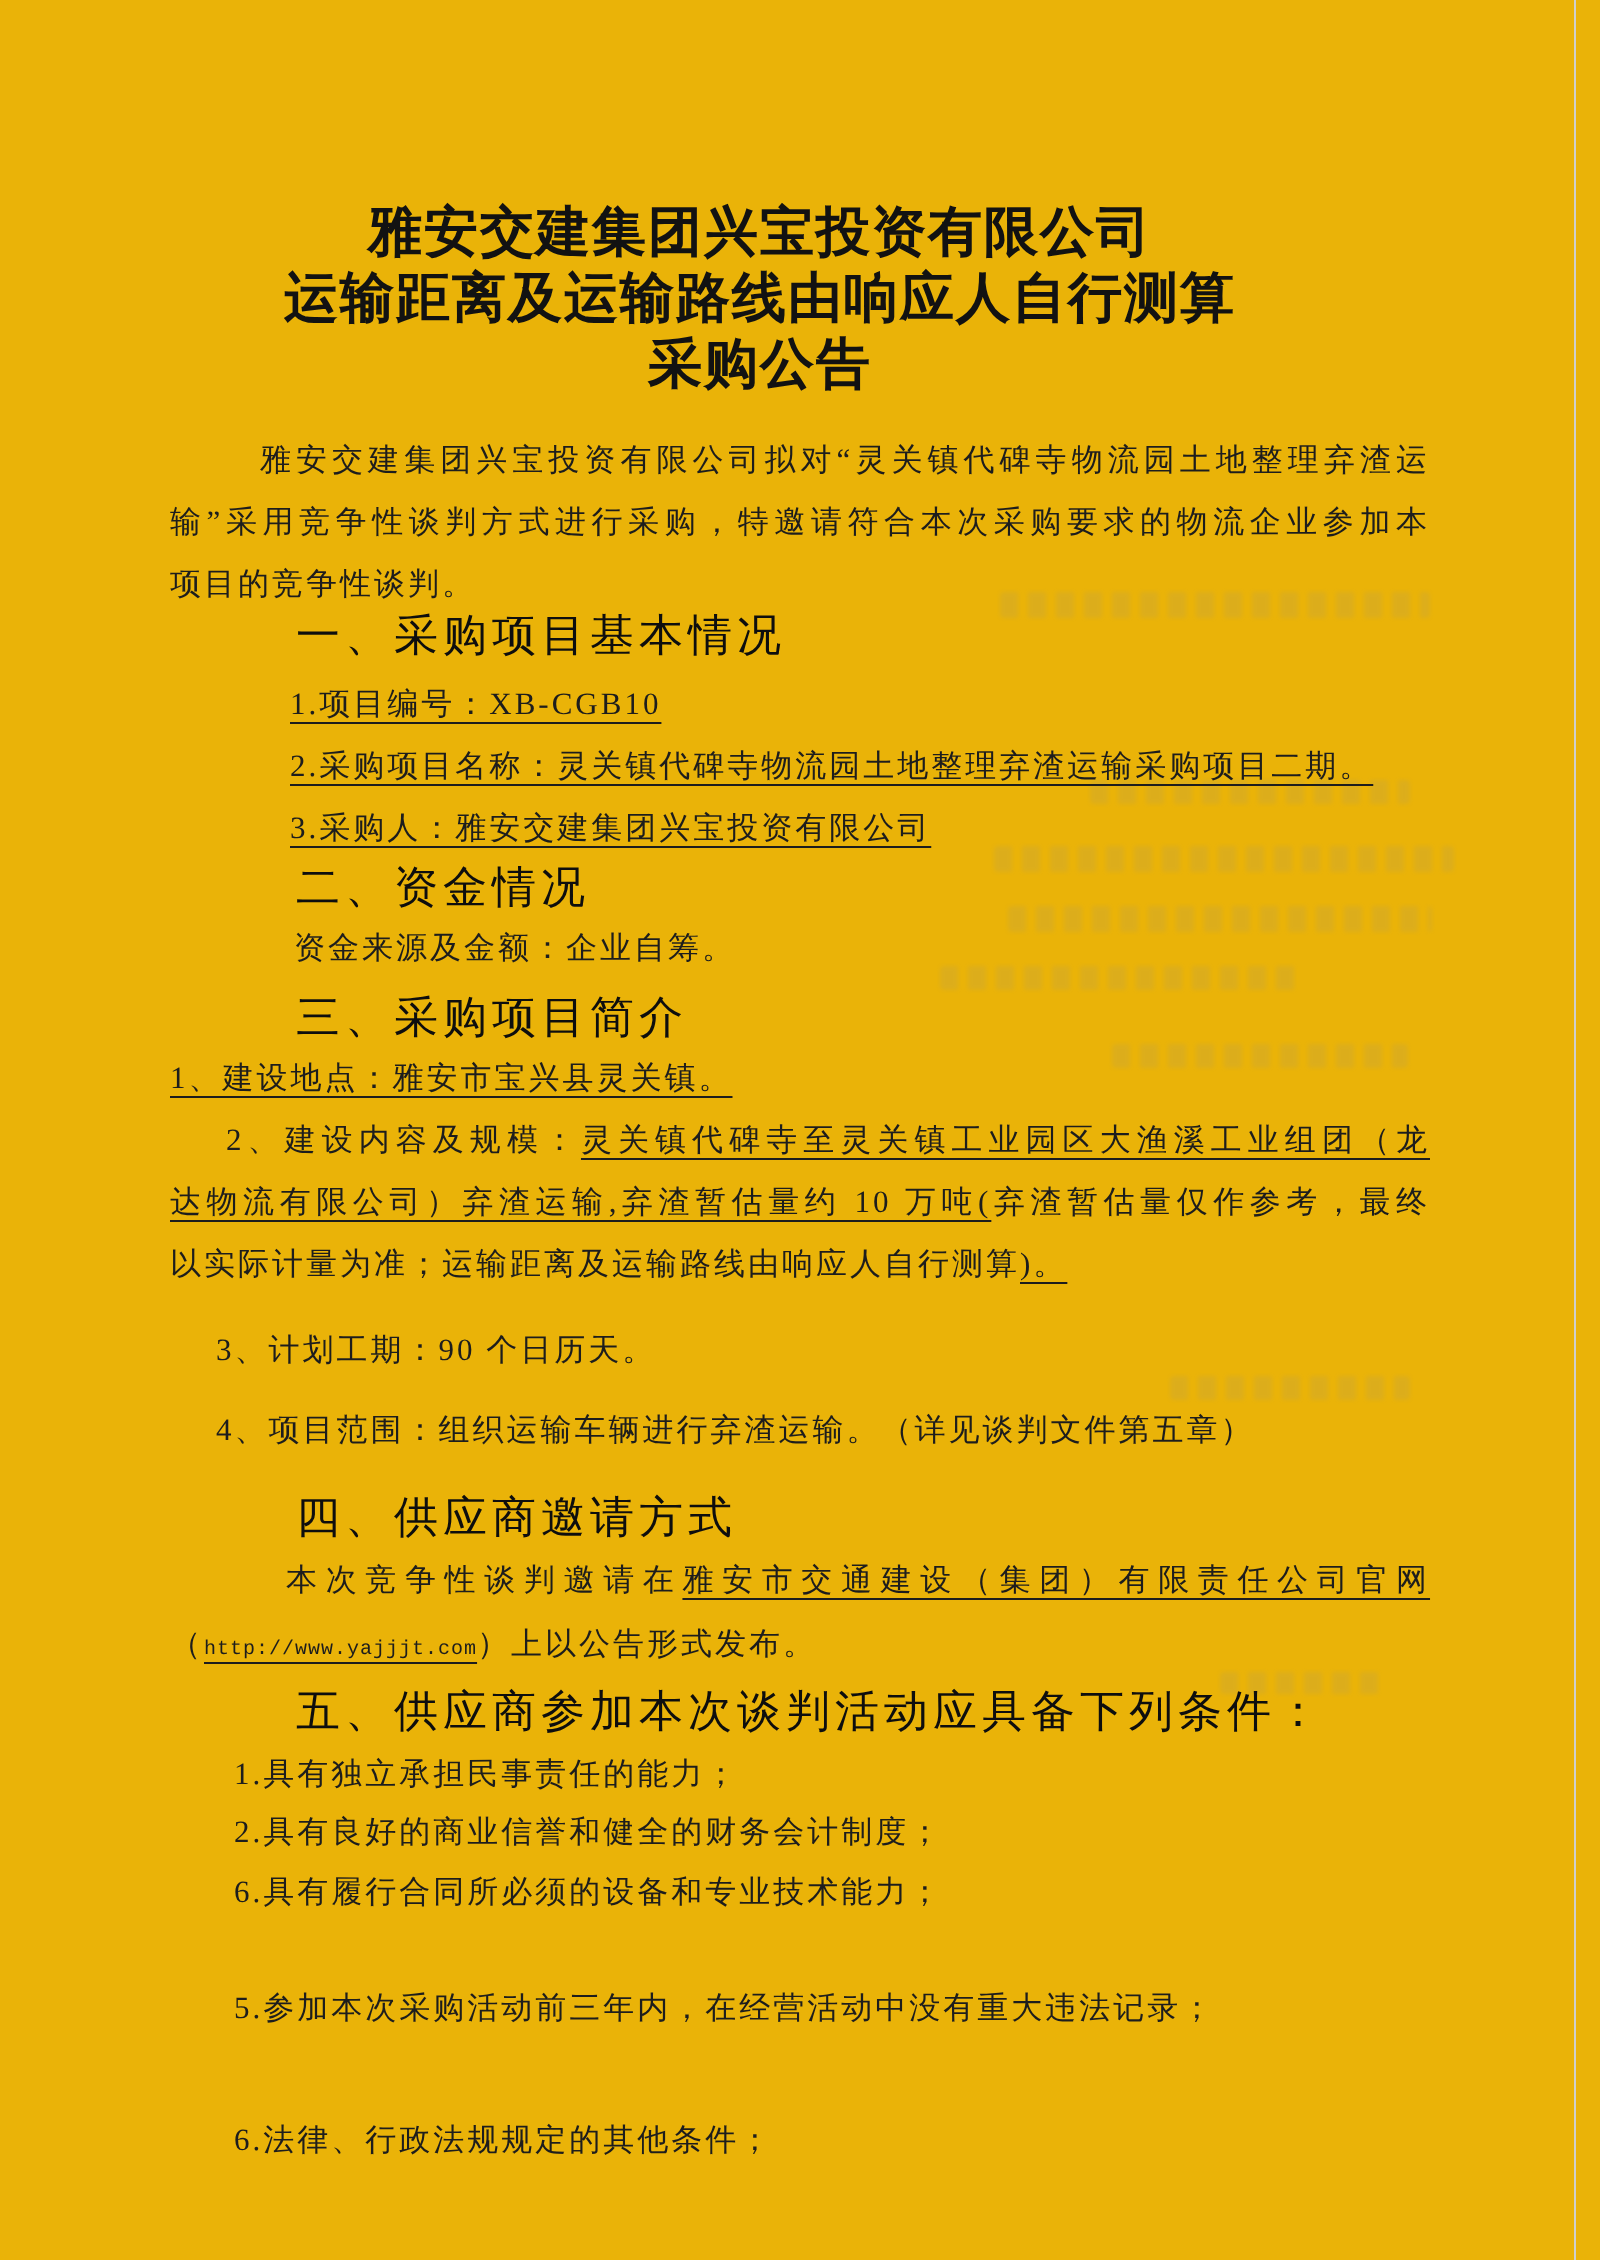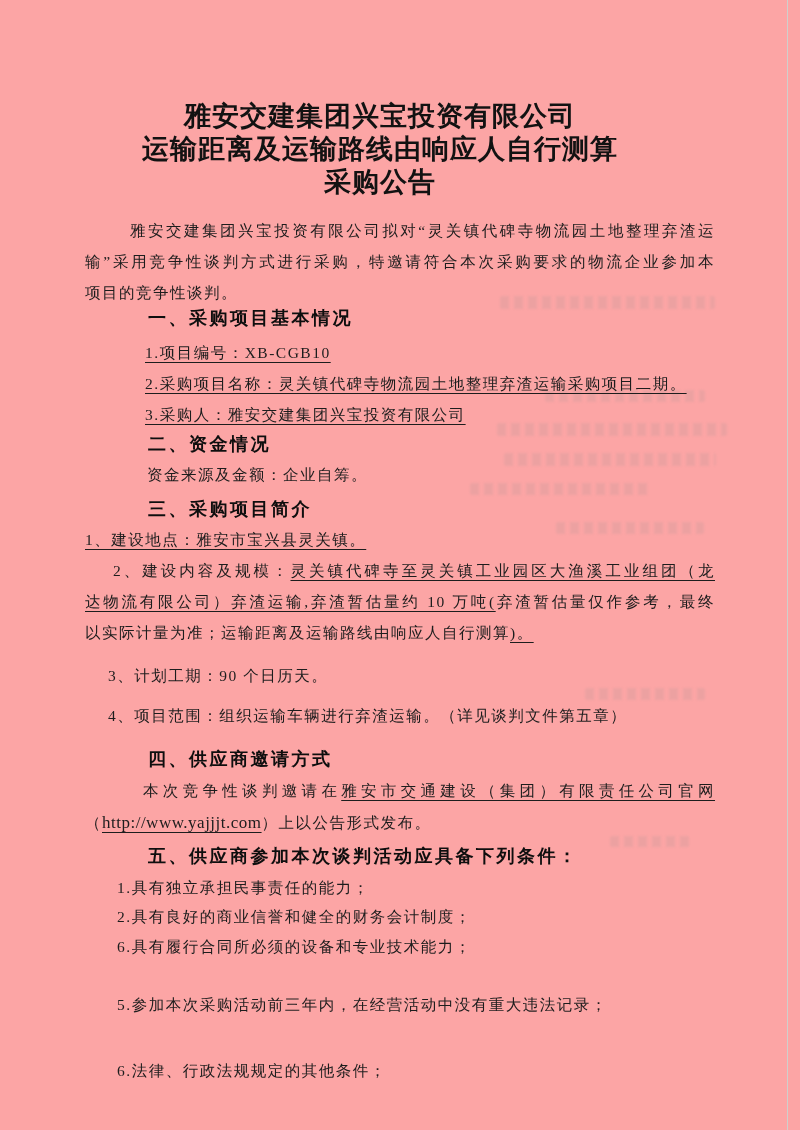--- a/index.html
+++ b/index.html
@@ -1,39 +1,39 @@
 <!DOCTYPE html>
 <html><head>
 <meta charset="utf-8">
 <style>
   html,body{margin:0;padding:0;background:#ffffff;}
   .page{
-    position:relative;width:800px;height:1130px;background:#fca5a5;
+    position:relative;width:800px;height:1130px;background:#eab308;
     font-family:"Liberation Serif","DejaVu Serif",serif;color:#1d1d1d;
     overflow:hidden;
   }
   .line{
     position:absolute;left:85px;font-size:15.5px;letter-spacing:1.5px;
     line-height:21px;white-space:nowrap;
   }
   .jl{ 
     width:630px;box-sizing:border-box;text-align:justify;
     text-align-last:justify;white-space:normal;
   }
   .title-line{
     position:absolute;left:70px;width:620px;text-align:center;
     font-weight:bold;font-size:27px;letter-spacing:1px;color:#121212;
     white-space:nowrap;
   }
   .heading{
-    position:absolute;left:148px;font-weight:bold;font-size:18px;
+    position:absolute;left:148px;font-weight:normal;font-size:22px;
     letter-spacing:2.5px;color:#0e0e0e;white-space:nowrap;line-height:24px;
   }
   .u{text-decoration:underline;text-underline-offset:4px;text-decoration-thickness:1px;}
-  .mono{font-family:Liberation Serif, serif;font-size:17px;letter-spacing:.5px;}
+  .mono{font-family:Liberation Mono, monospace;font-size:10px;letter-spacing:.5px;}
   .edge-line{position:absolute;left:787px;top:0;width:1px;height:1130px;background:#cfcfcc;}
   .ghost{
     position:absolute;
     background:repeating-linear-gradient(90deg,#8f8f8f 0 9px,transparent 9px 14px);
     opacity:.14;filter:blur(1.1px);border-radius:2px;
   }
 </style>
 </head>
 <body>
 

